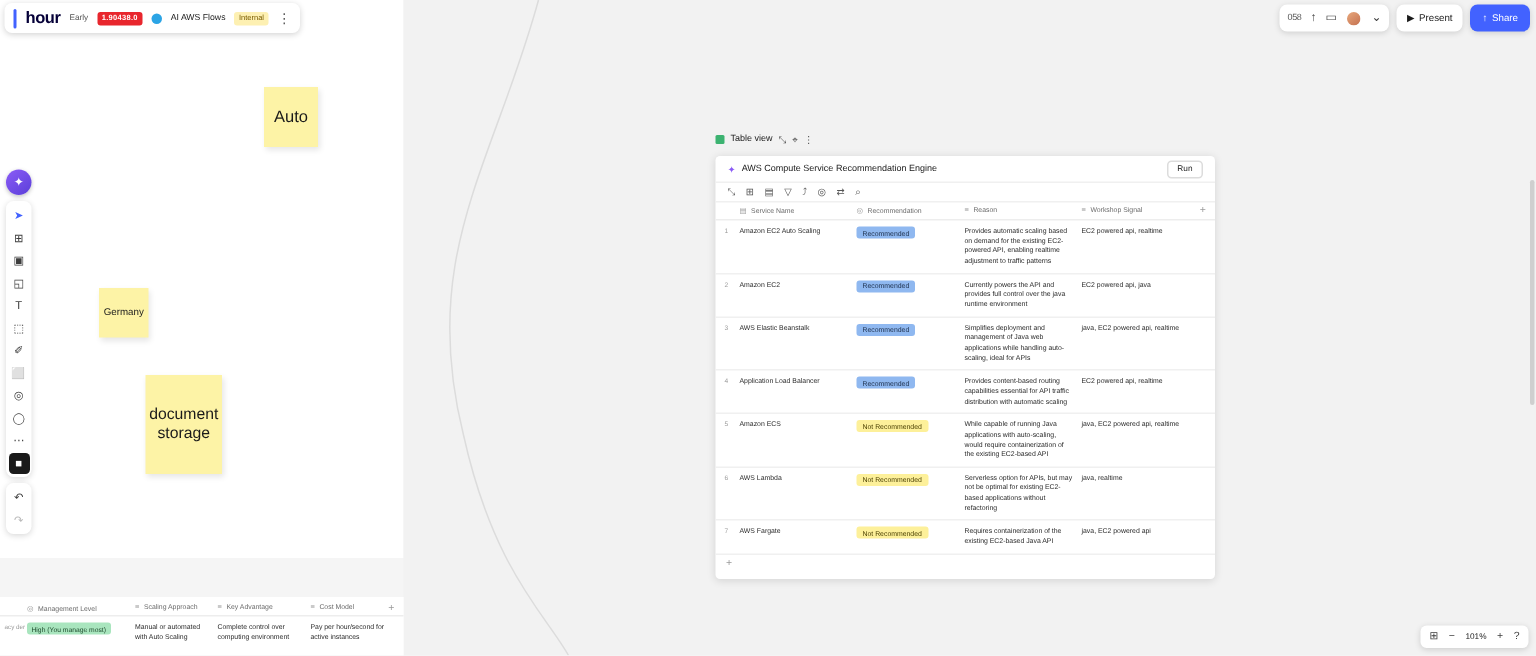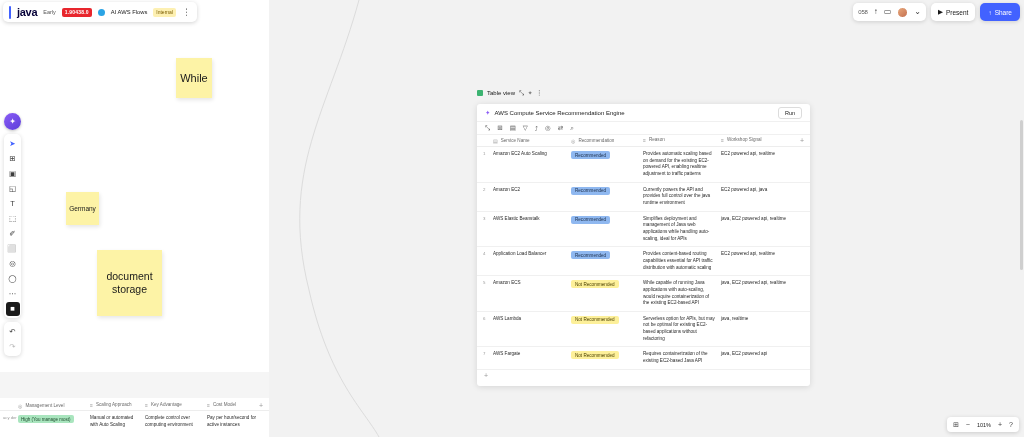--- a/index.html
+++ b/index.html
@@ -79,21 +79,21 @@
   
   .note {
     position: absolute; display: flex; align-items: center; justify-content: center;
     text-align: center; color: #1a1a1a; padding: 4px;
     box-shadow: 1px 2px 4px rgba(0,0,0,.10);
   }
   .note-api { left: 12px; top: 12px; width: 48px; height: 38px; background: #fdf5b0; font-size: 15px; }
   .note-java { left: 176px; top: 58px; width: 36px; height: 40px; background: #fdf3a6; font-size: 11px; }
   .note-germany { left: 66px; top: 192px; width: 33px; height: 33px; background: #fdf3a6; font-size: 6.5px; }
   .note-docstorage {
-    left: 97px; top: 250px; width: 65px; height: 66px; background: #fdf3a6;
+    left: 97px; top: 250px; width: 51px; height: 66px; background: #fdf3a6;
     font-size: 10.5px; line-height: 1.25;
   }
 
   
   .toolbar {
     position: absolute; left: 4px; top: 113px; width: 17px;
     display: flex; flex-direction: column; align-items: center; z-index: 35;
   }
   .tool-ai {
     width: 17px; height: 17px; border-radius: 50%;
@@ -206,21 +206,21 @@
   <div class="canvas-left"></div>
   <div class="canvas-left-lower"></div>
   <div class="canvas-right"></div>
 
   <svg class="swoosh" viewBox="0 0 755 437" preserveAspectRatio="none">
     <path d="M90 0 C 60 110, 10 170, 40 290 C 60 380, 95 410, 110 437" fill="none" stroke="#dcdcdc" stroke-width="1"></path>
   </svg>
 
   <div class="appbar">
     <div class="appbar-accent"></div>
-    <span class="miro-logo">java</span>
+    <span class="miro-logo">hour</span>
     <span class="chip-early">Early</span>
     <span class="chip-red">1.90438.0</span>
     <span class="dot-blue"></span>
     <span class="board-name">AI AWS Flows</span>
     <span class="chip-internal">Internal</span>
     <span class="kebab">⋮</span>
   </div>
 
   <div class="topright">
     <div class="tr-group">
@@ -233,21 +233,21 @@
     <div class="btn-present">
       <span>▶</span>
       <span>Present</span>
     </div>
     <div class="btn-share">
       <span>↑</span>
       <span>Share</span>
     </div>
   </div>
 
-  <div class="note note-java">While</div>
+  <div class="note note-java">Auto</div>
   <div class="note note-germany">Germany</div>
   <div class="note note-docstorage">document storage</div>
 
   <div class="toolbar">
     <div class="tool-ai">✦</div>
     <div class="tool-stack">
       <div class="tool active">➤</div>
       <div class="tool">⊞</div>
       <div class="tool">▣</div>
       <div class="tool">◱</div>

